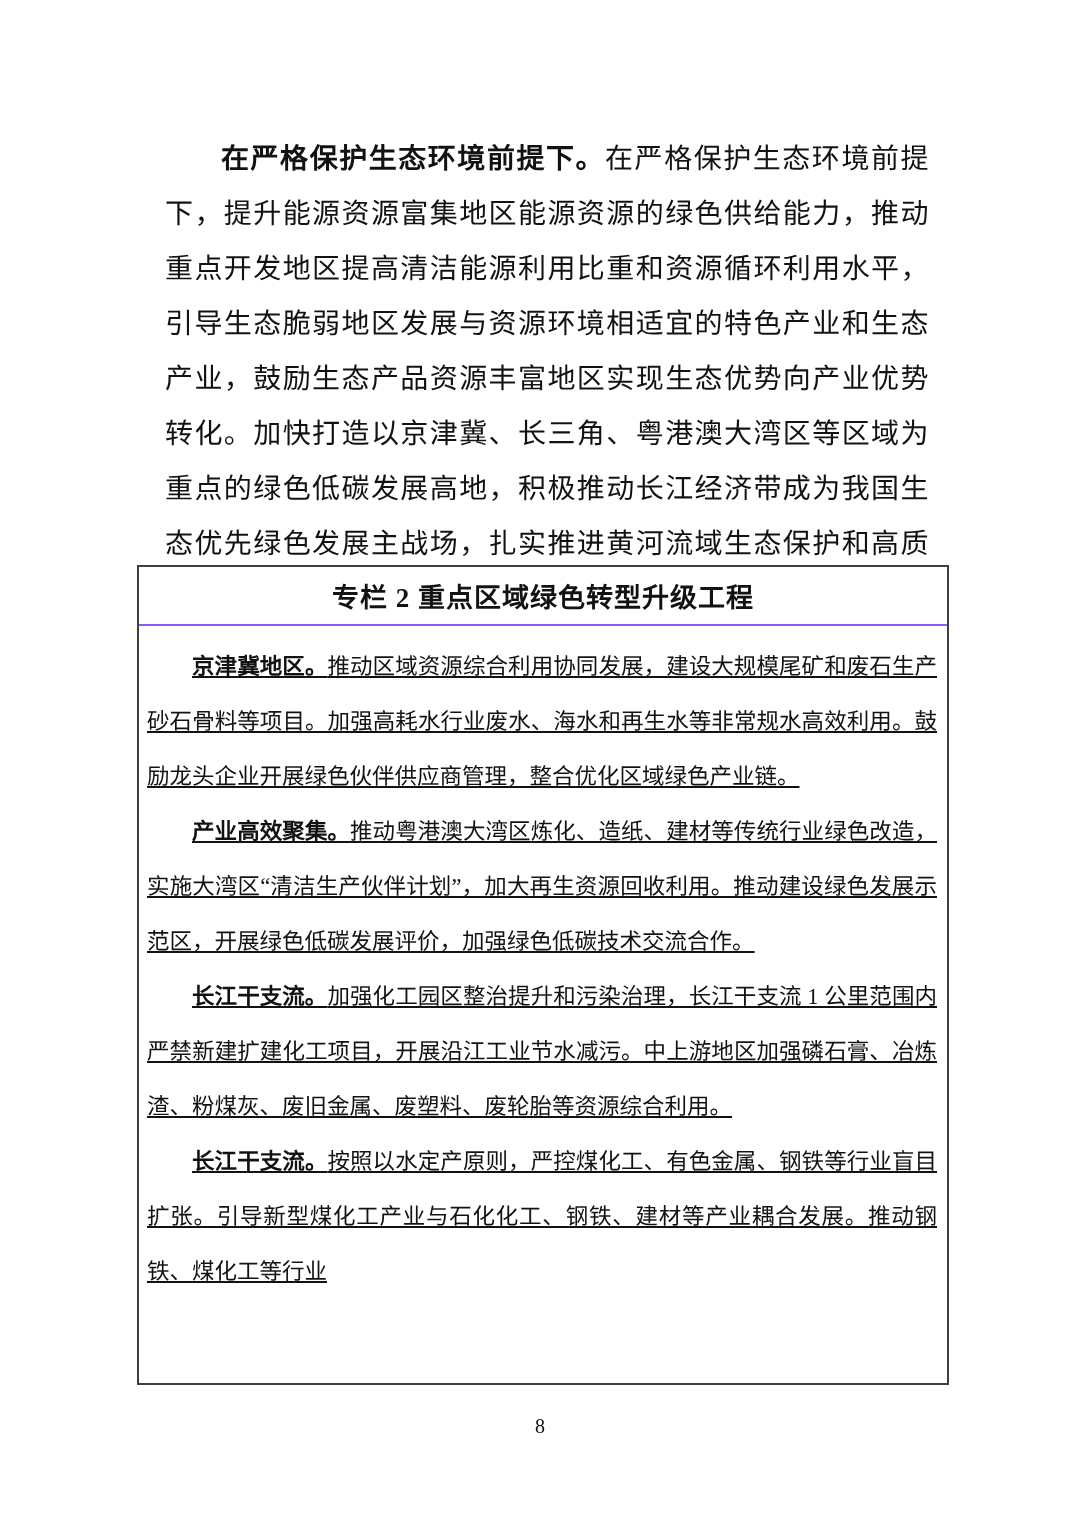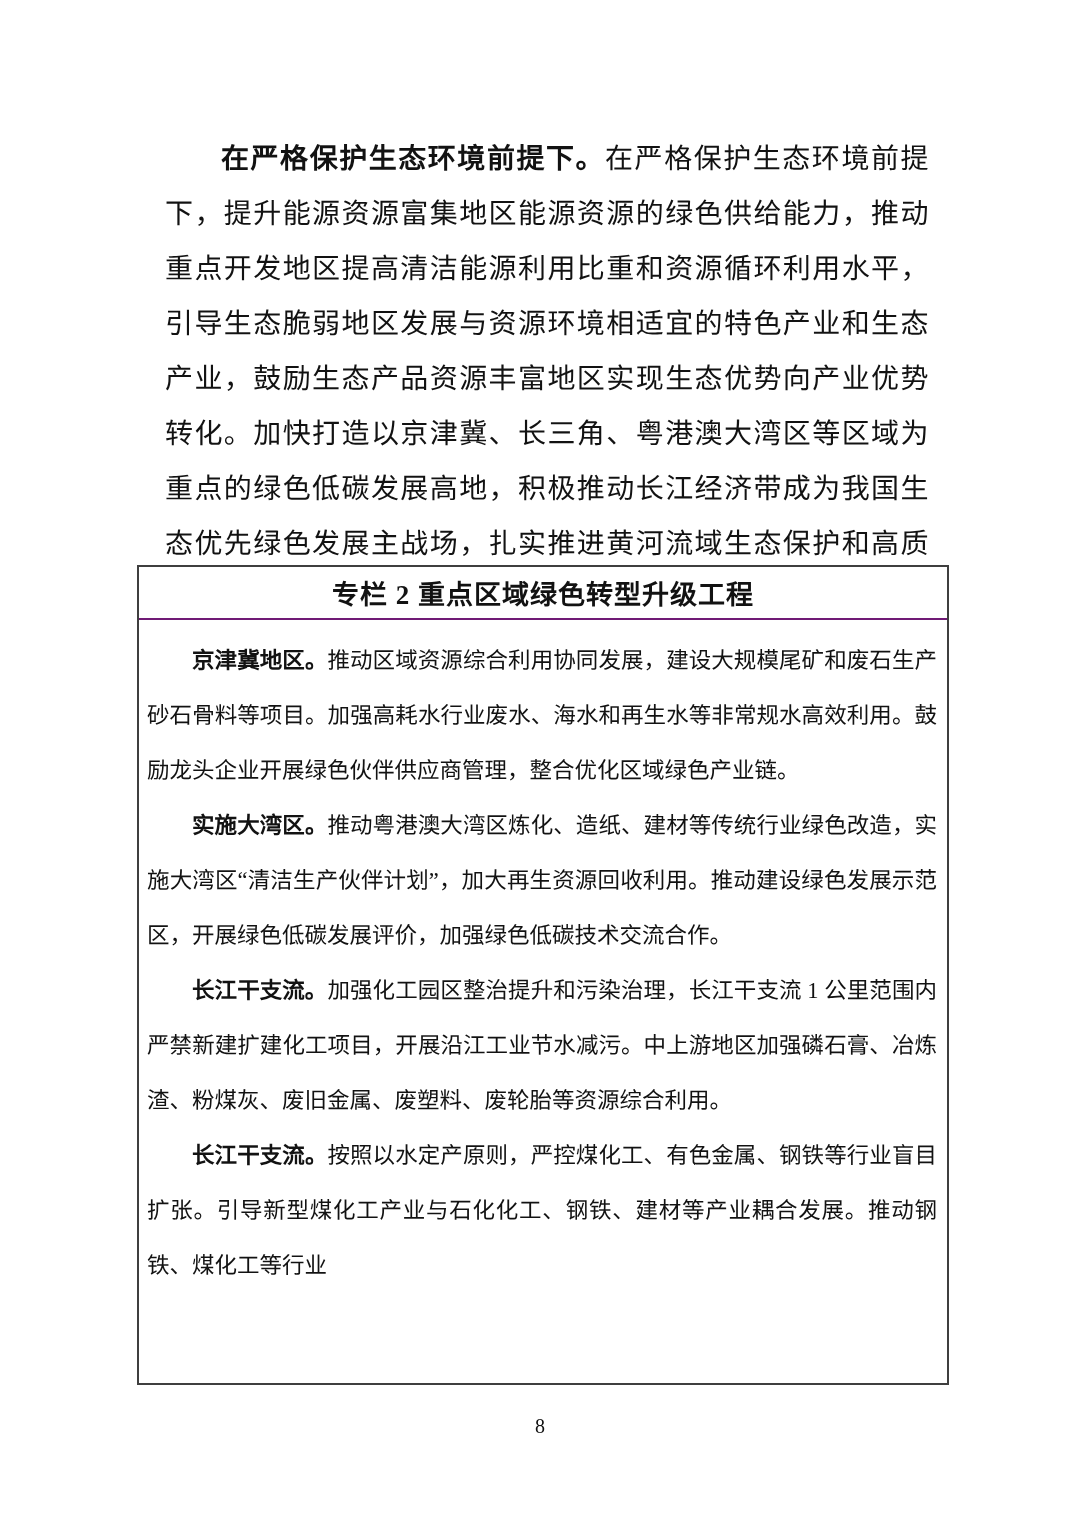--- a/index.html
+++ b/index.html
@@ -38,41 +38,42 @@
     left: 137px;
     top: 565px;
     width: 812px;
     height: 820px;
     box-sizing: border-box;
     border: 2px solid #3f3f3f;
     background: #ffffff;
     overflow: hidden;
   }
   .column-box-header {
-    height: 53px;
+    height: 59px;
     box-sizing: border-box;
-    border-bottom: 2px solid #701a75;
+    border-bottom: 2px solid #8b5cf6;
     display: flex;
     align-items: center;
     justify-content: center;
     font-size: 27px;
     font-weight: bold;
     letter-spacing: 1px;
     font-family: Liberation Serif, serif;
   }
   .column-box-body {
     padding: 13px 10px 0 8px;
     font-size: 22.5px;
     line-height: 55px;
     text-align: justify;
     text-justify: inter-ideograph;
   }
   .column-box-body p {
     margin: 0;
     text-indent: 2em;
+    text-decoration: underline;
   }
   .page-number {
     position: absolute;
     top: 1412px;
     left: 0;
     width: 100%;
     text-align: center;
     font-size: 20px;
     line-height: 28px;
   }
@@ -81,19 +82,19 @@
 <body>
 
 <div class="main-paragraph">
   <p><span class="lead">在严格保护生态环境前提下。</span><span>在严格保护生态环境前提下，提升能源资源富集地区能源资源的绿色供给能力，推动重点开发地区提高清洁能源利用比重和资源循环利用水平，引导生态脆弱地区发展与资源环境相适宜的特色产业和生态产业，鼓励生态产品资源丰富地区实现生态优势向产业优势转化。加快打造以京津冀、长三角、粤港澳大湾区等区域为重点的绿色低碳发展高地，积极推动长江经济带成为我国生态优先绿色发展主战场，扎实推进黄河流域生态保护和高质量发展。</span></p>
 </div>
 
 <div class="column-box">
   <div class="column-box-header">专栏 2 重点区域绿色转型升级工程</div>
   <div class="column-box-body">
     <p><span class="lead">京津冀地区。</span><span>推动区域资源综合利用协同发展，建设大规模尾矿和废石生产砂石骨料等项目。加强高耗水行业废水、海水和再生水等非常规水高效利用。鼓励龙头企业开展绿色伙伴供应商管理，整合优化区域绿色产业链。</span></p>
-    <p><span class="lead">实施大湾区。</span><span>推动粤港澳大湾区炼化、造纸、建材等传统行业绿色改造，实施大湾区“清洁生产伙伴计划”，加大再生资源回收利用。推动建设绿色发展示范区，开展绿色低碳发展评价，加强绿色低碳技术交流合作。</span></p>
+    <p><span class="lead">产业高效聚集。</span><span>推动粤港澳大湾区炼化、造纸、建材等传统行业绿色改造，实施大湾区“清洁生产伙伴计划”，加大再生资源回收利用。推动建设绿色发展示范区，开展绿色低碳发展评价，加强绿色低碳技术交流合作。</span></p>
     <p><span class="lead">长江干支流。</span><span>加强化工园区整治提升和污染治理，长江干支流 1 公里范围内严禁新建扩建化工项目，开展沿江工业节水减污。中上游地区加强磷石膏、冶炼渣、粉煤灰、废旧金属、废塑料、废轮胎等资源综合利用。</span></p>
     <p><span class="lead">长江干支流。</span><span>按照以水定产原则，严控煤化工、有色金属、钢铁等行业盲目扩张。引导新型煤化工产业与石化化工、钢铁、建材等产业耦合发展。推动钢铁、煤化工等行业</span></p>
   </div>
 </div>
 
 <div class="page-number">8</div>
 
 </body></html>

